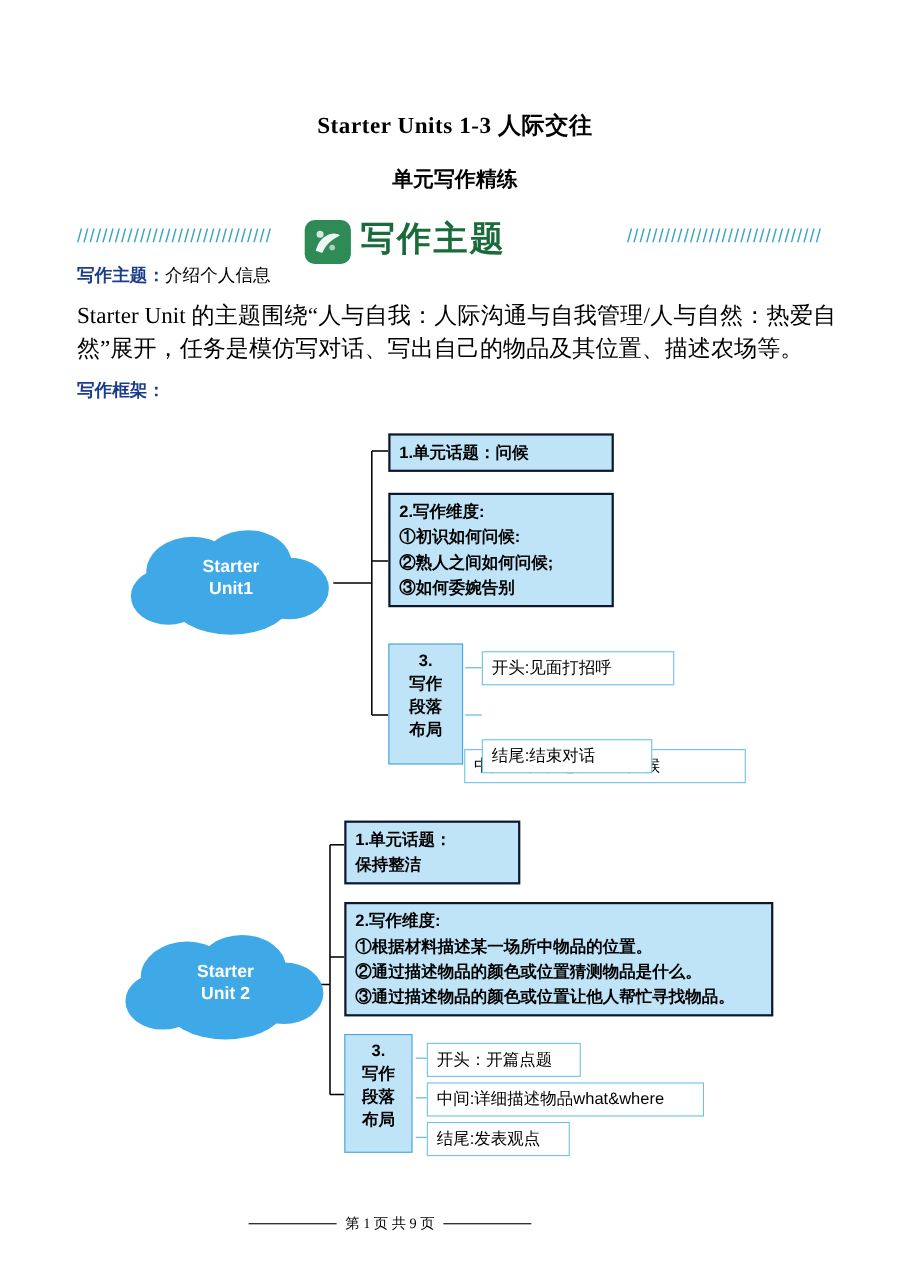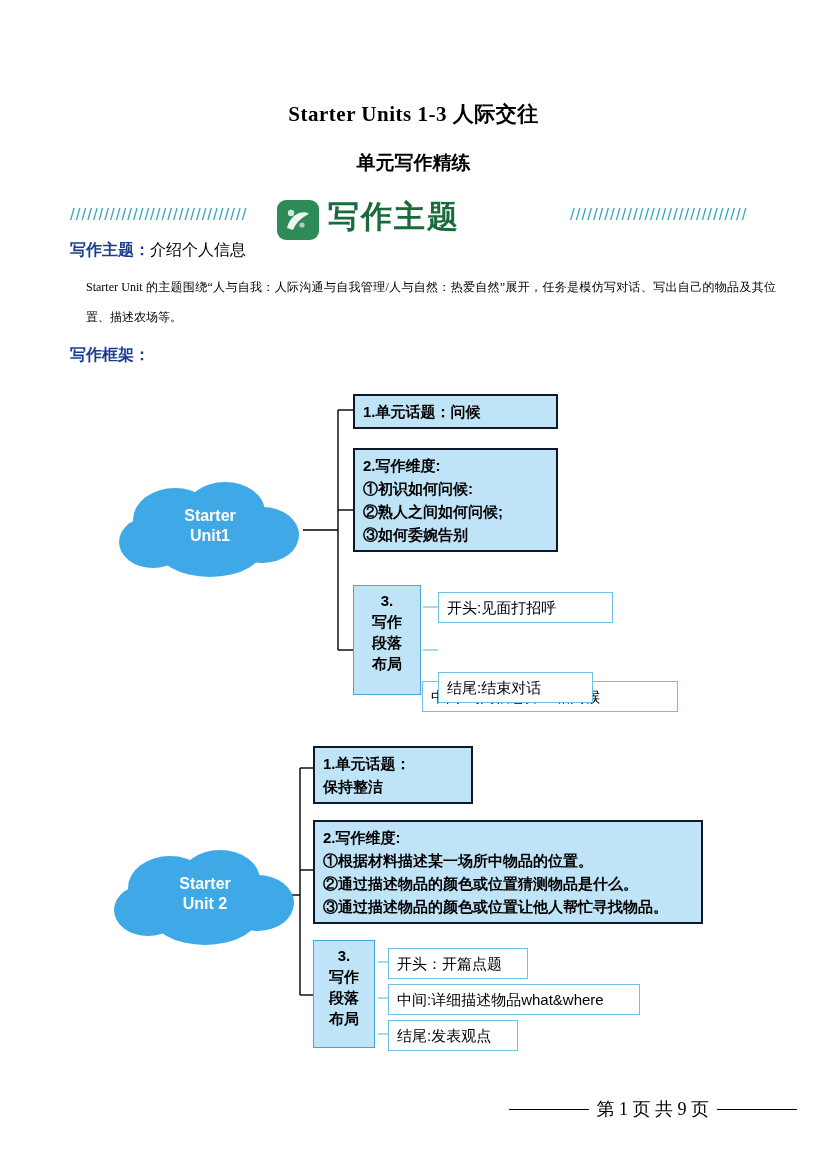--- a/index.html
+++ b/index.html
@@ -94,25 +94,24 @@
   }
   .row-theme .val {
     color: #000;
     font-weight: normal;
   }
   .para {
     position: absolute;
     top: 272px;
     left: 70px;
     width: 690px;
-    font-size: 12px;
+    font-size: 21px;
     line-height: 30px;
     text-align: justify;
     font-family: "Liberation Serif", serif;
-    margin-left: 16px;
   }
   .row-frame {
     position: absolute;
     top: 345px;
     left: 70px;
     font-size: 16px;
     font-family: "Liberation Sans", sans-serif;
   }
   
   .diagram {
@@ -164,22 +163,22 @@
     line-height: 21px;
   }
   .connector {
     position: absolute;
   }
   .footer {
     position: absolute;
     bottom: 48px;
     left: 0;
     width: 709px;
-    text-align: right;
-    font-size: 18px;
+    text-align: center;
+    font-size: 13px;
     font-family: "Liberation Serif", serif;
   }
   .footer-line {
     display: inline-block;
     position: relative;
   }
   .footer-rule-left, .footer-rule-right {
     position: absolute;
     top: 50%;
     height: 1px;

